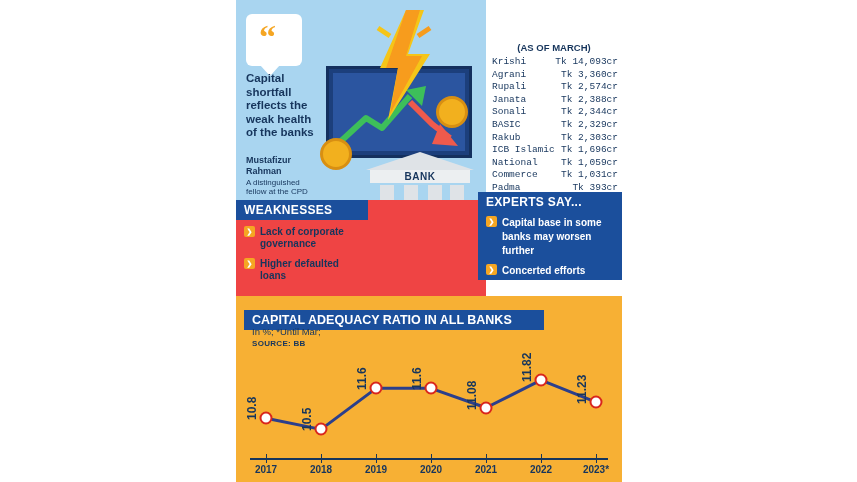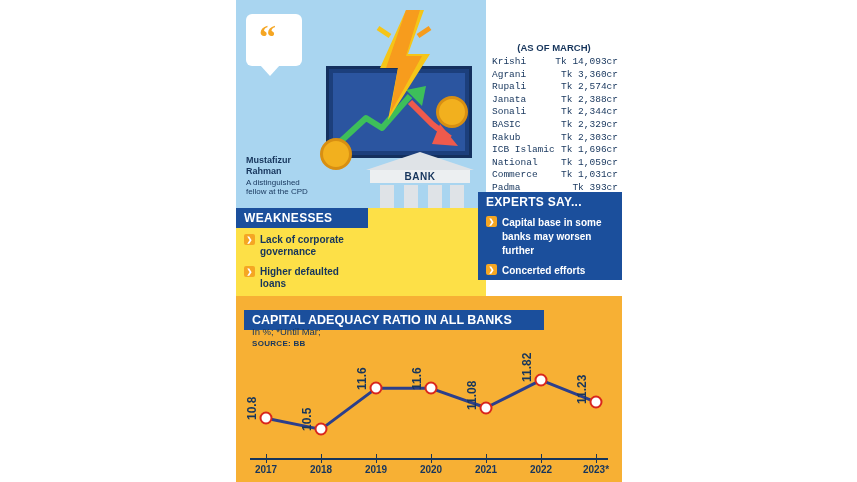--- a/index.html
+++ b/index.html
@@ -36,21 +36,21 @@
   .shortfall{position:absolute;left:250px;top:0;width:136px;height:208px;background:#ffffff;}
   .sf-head{position:absolute;left:0;top:0;width:136px;height:40px;background:#d9261c;color:#ffffff;font-size:11.5px;font-weight:bold;line-height:14px;padding:5px 6px 0 8px;box-sizing:border-box;letter-spacing:.2px;}
   .sf-sub{position:absolute;left:0;top:42px;width:136px;text-align:center;font-size:9.5px;color:#16355c;font-weight:bold;}
   .sf-list{position:absolute;left:6px;top:56px;width:126px;font-family:Liberation Mono, monospace;}
   .sf-row{display:flex;justify-content:space-between;font-size:9.5px;color:#16355c;line-height:12.6px;}
   .sf-row .nm{white-space:nowrap;}
   .sf-row .vl{white-space:nowrap;}
   .sf-src{position:absolute;left:0;top:198px;width:136px;height:11px;background:#f5a623;color:#16355c;font-size:8px;font-weight:bold;text-align:center;line-height:11px;letter-spacing:.4px;}
 
   
-  .weak{position:absolute;left:0px;top:208px;width:250px;height:112px;background:#fde047;}
+  .weak{position:absolute;left:0px;top:200px;width:250px;height:112px;background:#ef4444;}
   .weak-head{position:absolute;left:0;top:0;width:132px;height:20px;background:#1b4f9c;color:#ffffff;font-size:12px;font-weight:bold;line-height:20px;padding-left:8px;box-sizing:border-box;letter-spacing:.3px;}
   .bullets{position:absolute;left:8px;top:26px;width:120px;}
   .bul{position:relative;padding-left:16px;font-size:10px;line-height:12.4px;color:#16355c;font-weight:bold;margin-bottom:7px;}
   .bul:before{content:"\276F";position:absolute;left:0;top:0px;width:11px;height:11px;background:#f5a623;color:#ffffff;font-size:7px;text-align:center;line-height:11px;border-radius:2px;}
 
   .experts{position:absolute;left:242px;top:192px;width:144px;height:88px;background:#1b4f9c;}
   .exp-head{position:absolute;left:0;top:0;width:144px;height:20px;color:#ffffff;font-size:12px;font-weight:bold;line-height:20px;padding-left:8px;box-sizing:border-box;letter-spacing:.3px;}
   .exp-bullets{position:absolute;left:8px;top:24px;width:134px;}
   .ebul{position:relative;padding-left:16px;font-size:10px;line-height:14px;color:#ffffff;font-weight:bold;margin-bottom:6px;}
   .ebul:before{content:"\276F";position:absolute;left:0;top:0px;width:11px;height:11px;background:#f5a623;color:#ffffff;font-size:7px;text-align:center;line-height:11px;border-radius:2px;}
@@ -70,20 +70,21 @@
 </head>
 <body>
 
 <div id="root">
   <div class="infog">
 
     <div class="toppanel">
       <div class="quote-bubble">
         <div class="quote-mark">“</div>
       </div>
+      <div class="quote-text">Capital shortfall reflects the weak health of the banks</div>
       <div class="quote-name">Mustafizur Rahman</div>
       <div class="quote-role">A distinguished fellow at the CPD</div>
 
       <div class="illus">
         <div class="screen">
           <div class="screen-inner"></div>
           <svg width="134" height="80" style="position:absolute;left:3px;top:3px;">
             <polyline points="8,70 34,46 50,56 78,24" fill="none" stroke="#3dbf5a" stroke-width="6" stroke-linejoin="round"></polyline>
             <polygon points="74,18 94,14 90,34" fill="#3dbf5a"></polygon>
             <polyline points="78,30 100,52 118,66" fill="none" stroke="#ef5a4c" stroke-width="6" stroke-linejoin="round"></polyline>

